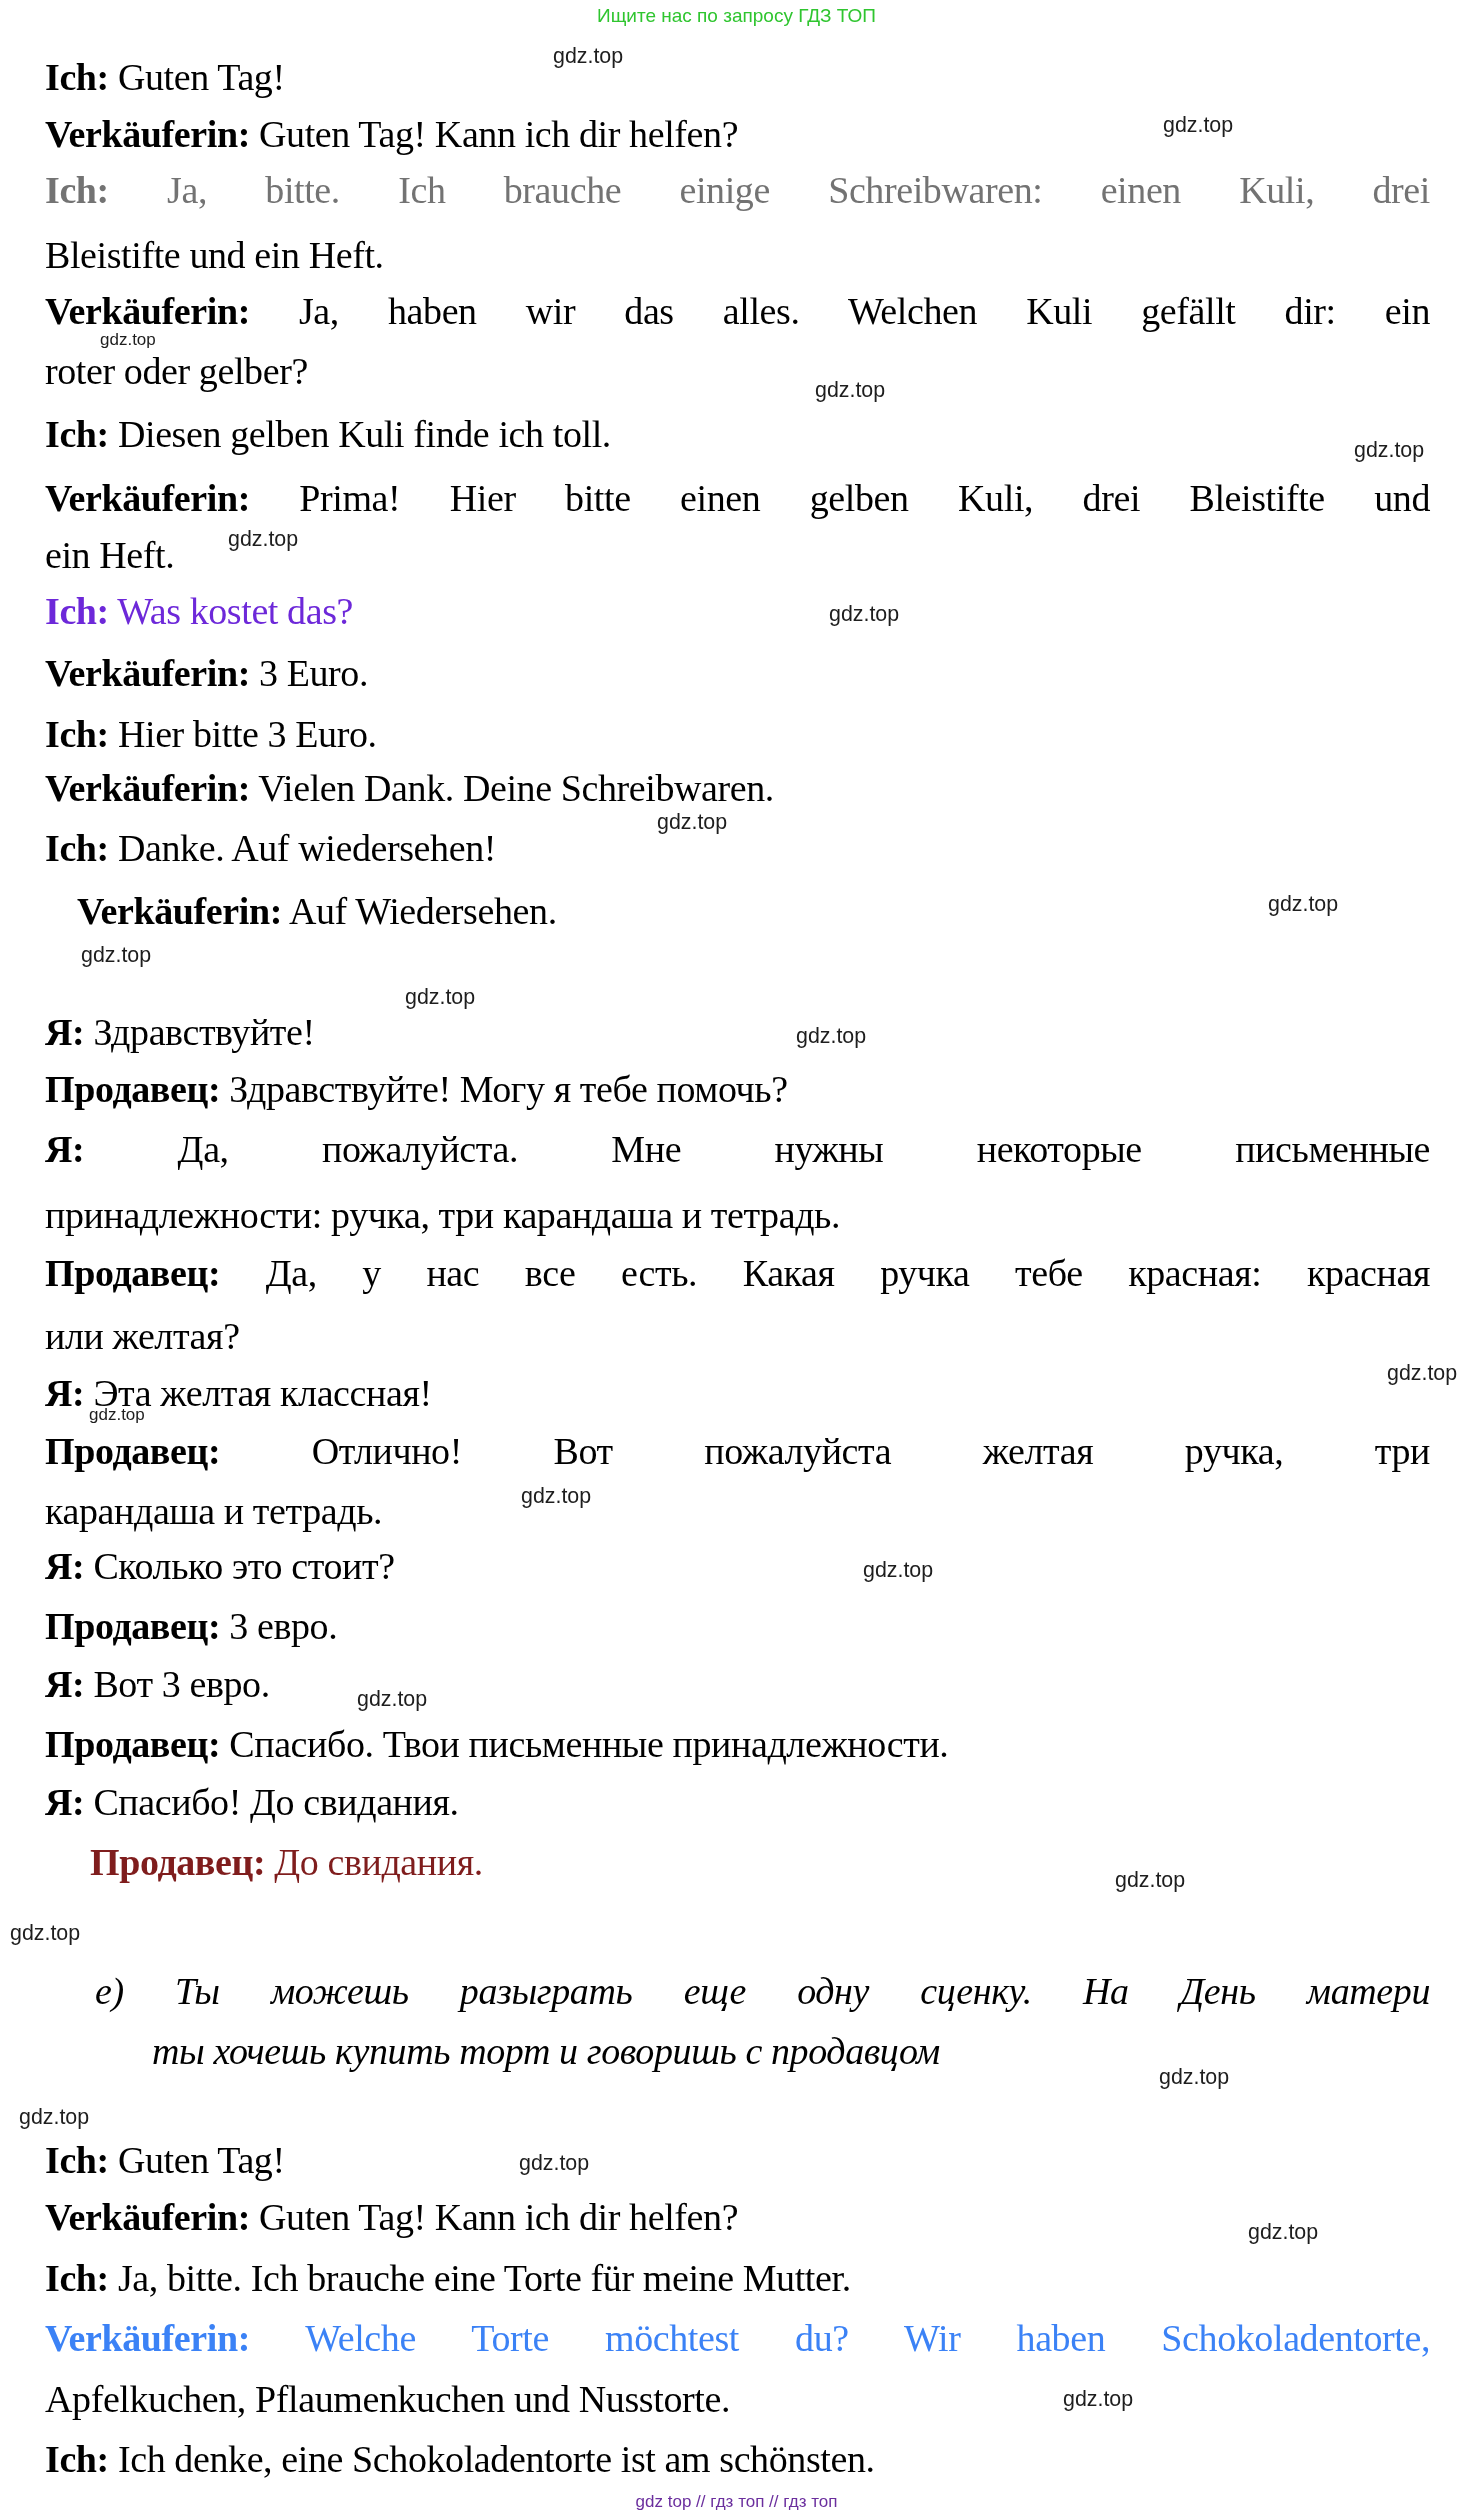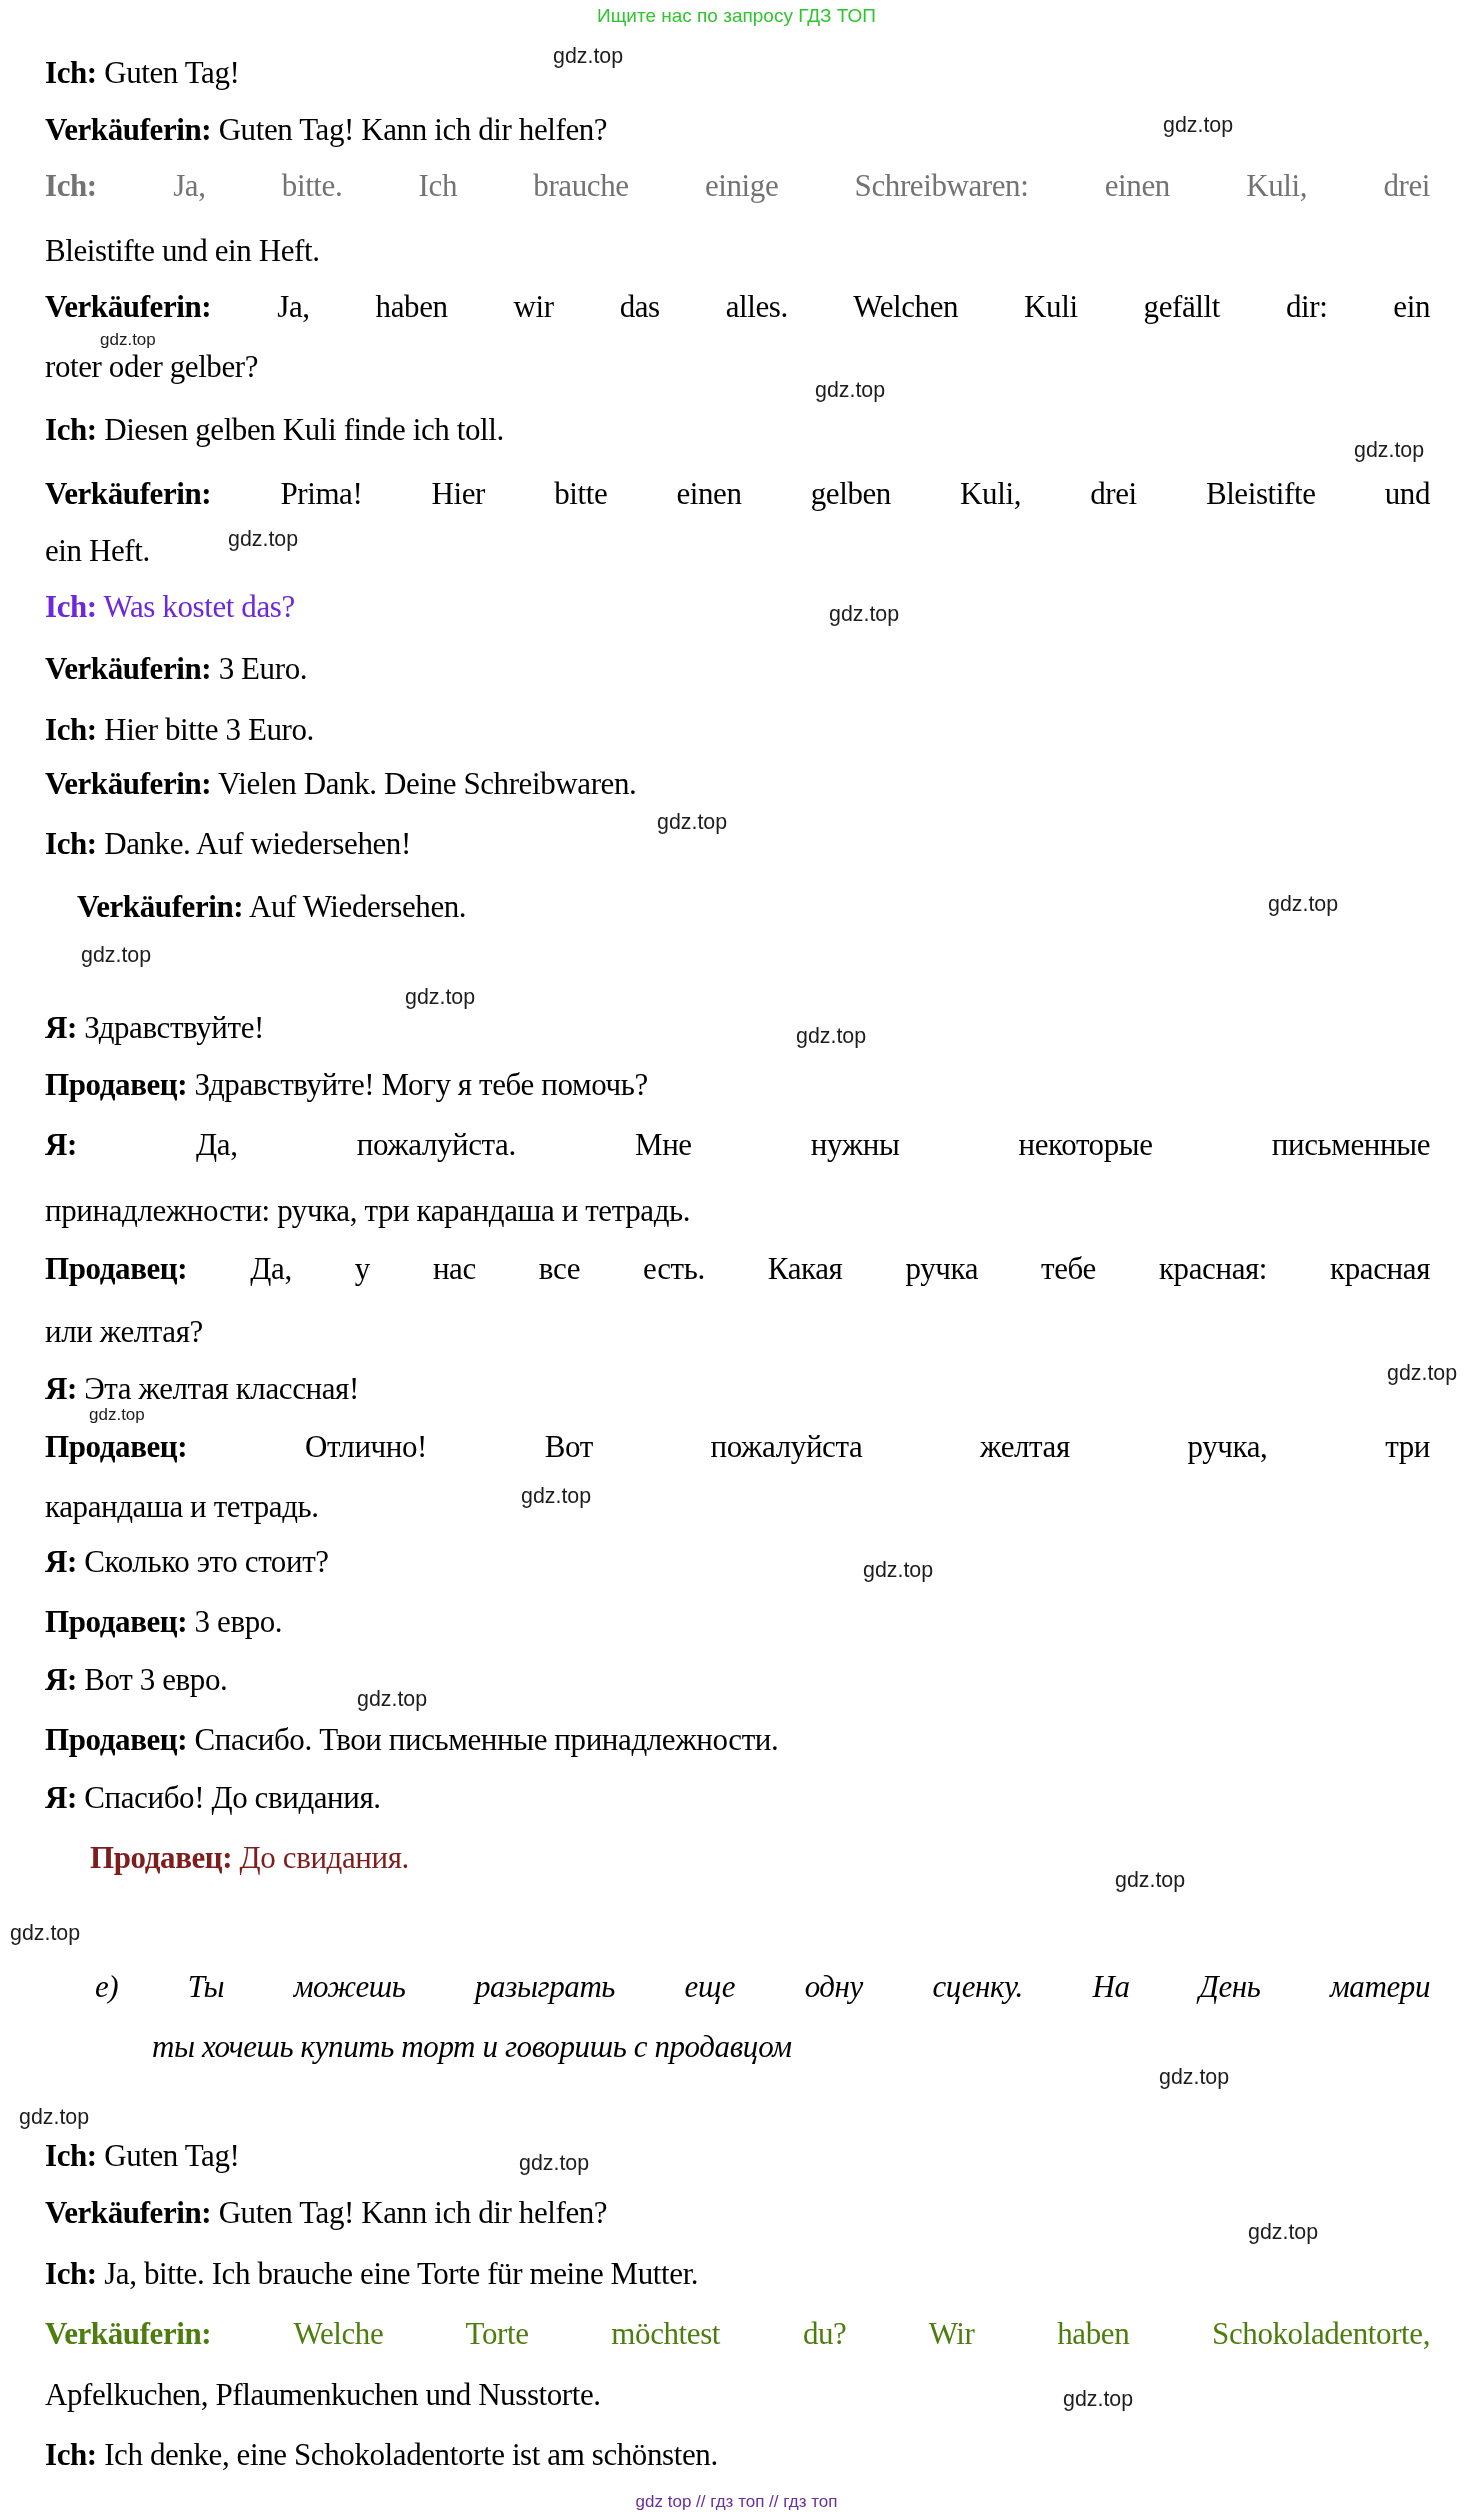--- a/index.html
+++ b/index.html
@@ -22,21 +22,21 @@
   .bottom-note {
     position: absolute;
     top: 2492px; left: 0; width: 100%;
     text-align: center;
     font-family: "Liberation Sans", "DejaVu Sans", sans-serif;
     font-size: 17px;
     color: #6b2f9e;
   }
   .line {
     position: absolute;
-    font-size: 31px;
+    font-size: 38px;
     line-height: 1.12;
     color: #000000;
     white-space: nowrap;
     letter-spacing: -0.4px;
   }
   .line b { font-weight: bold; }
   .line.just {
     white-space: normal;
     text-align: justify;
     text-align-last: justify;
@@ -86,21 +86,21 @@
       <div class="line" style="top: 1605px; left: 45px; color: rgb(0, 0, 0);"><b>Продавец:</b> <span>3 евро.</span></div>
       <div class="line" style="top: 1663px; left: 45px; color: rgb(0, 0, 0);"><b>Я:</b> <span>Вот 3 евро.</span></div>
       <div class="line" style="top: 1723px; left: 45px; color: rgb(0, 0, 0);"><b>Продавец:</b> <span>Спасибо. Твои письменные принадлежности.</span></div>
       <div class="line" style="top: 1781px; left: 45px; color: rgb(0, 0, 0);"><b>Я:</b> <span>Спасибо! До свидания.</span></div>
       <div class="line" style="top: 1841px; left: 59px; color: #7f1d1d; margin-left: 31px;"><b>Продавец:</b> <span>До свидания.</span></div>
       <div class="line just ital" style="top: 1970px; left: 95px; width: 1335px; color: rgb(0, 0, 0);"><span>е) Ты можешь разыграть еще одну сценку. На День матери</span></div>
       <div class="line ital" style="top: 2030px; left: 152px; color: rgb(0, 0, 0);"><span>ты хочешь купить торт и говоришь с продавцом</span></div>
       <div class="line" style="top: 2139px; left: 45px; color: rgb(0, 0, 0);"><b>Ich:</b> <span>Guten Tag!</span></div>
       <div class="line" style="top: 2196px; left: 45px; color: rgb(0, 0, 0);"><b>Verkäuferin:</b> <span>Guten Tag! Kann ich dir helfen?</span></div>
       <div class="line" style="top: 2257px; left: 45px; color: rgb(0, 0, 0);"><b>Ich:</b> <span>Ja, bitte. Ich brauche eine Torte für meine Mutter.</span></div>
-      <div class="line just" style="top: 2317px; left: 45px; width: 1385px; color: #4d7c0f;"><b>Verkäuferin:</b> <span>Welche Torte möchtest du? Wir haben Schokoladentorte,</span></div>
+      <div class="line just" style="top: 2317px; left: 45px; width: 1385px; color: #3b82f6;"><b>Verkäuferin:</b> <span>Welche Torte möchtest du? Wir haben Schokoladentorte,</span></div>
       <div class="line" style="top: 2378px; left: 45px; color: rgb(0, 0, 0);"><span>Apfelkuchen, Pflaumenkuchen und Nusstorte.</span></div>
       <div class="line" style="top: 2438px; left: 45px; color: rgb(0, 0, 0);"><b>Ich:</b> <span>Ich denke, eine Schokoladentorte ist am schönsten.</span></div>
     </div>
 
   <div id="watermarks">
       <div class="wm" style="left: 553px; top: 44px; font-size: 21.4px; color: rgb(30, 30, 30);">gdz.top</div>
       <div class="wm" style="left: 1163px; top: 113px; font-size: 21.4px; color: rgb(30, 30, 30);">gdz.top</div>
       <div class="wm" style="left: 100px; top: 330px; font-size: 17px; color: rgb(30, 30, 30);">gdz.top</div>
       <div class="wm" style="left: 815px; top: 378px; font-size: 21.4px; color: rgb(30, 30, 30);">gdz.top</div>
       <div class="wm" style="left: 1354px; top: 438px; font-size: 21.4px; color: rgb(30, 30, 30);">gdz.top</div>

